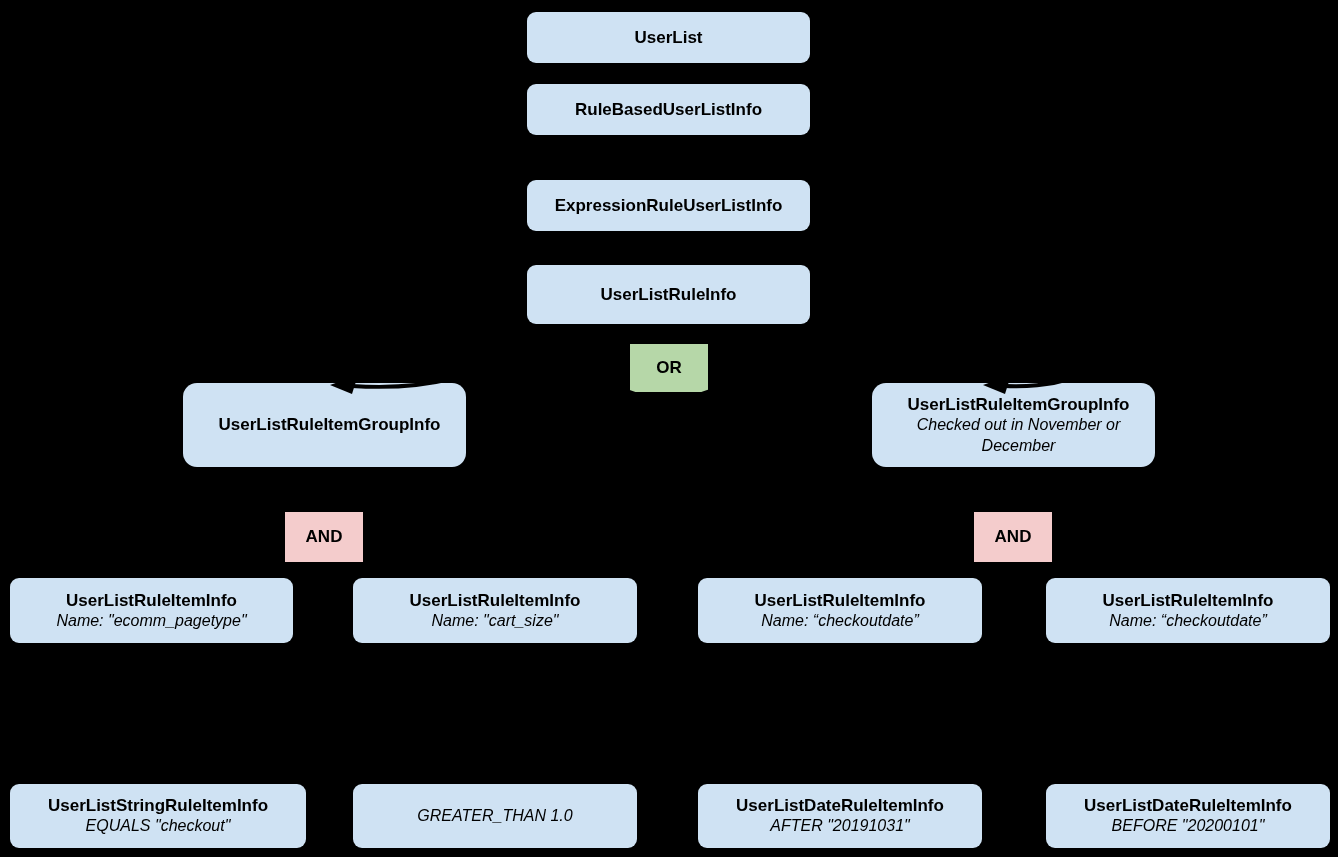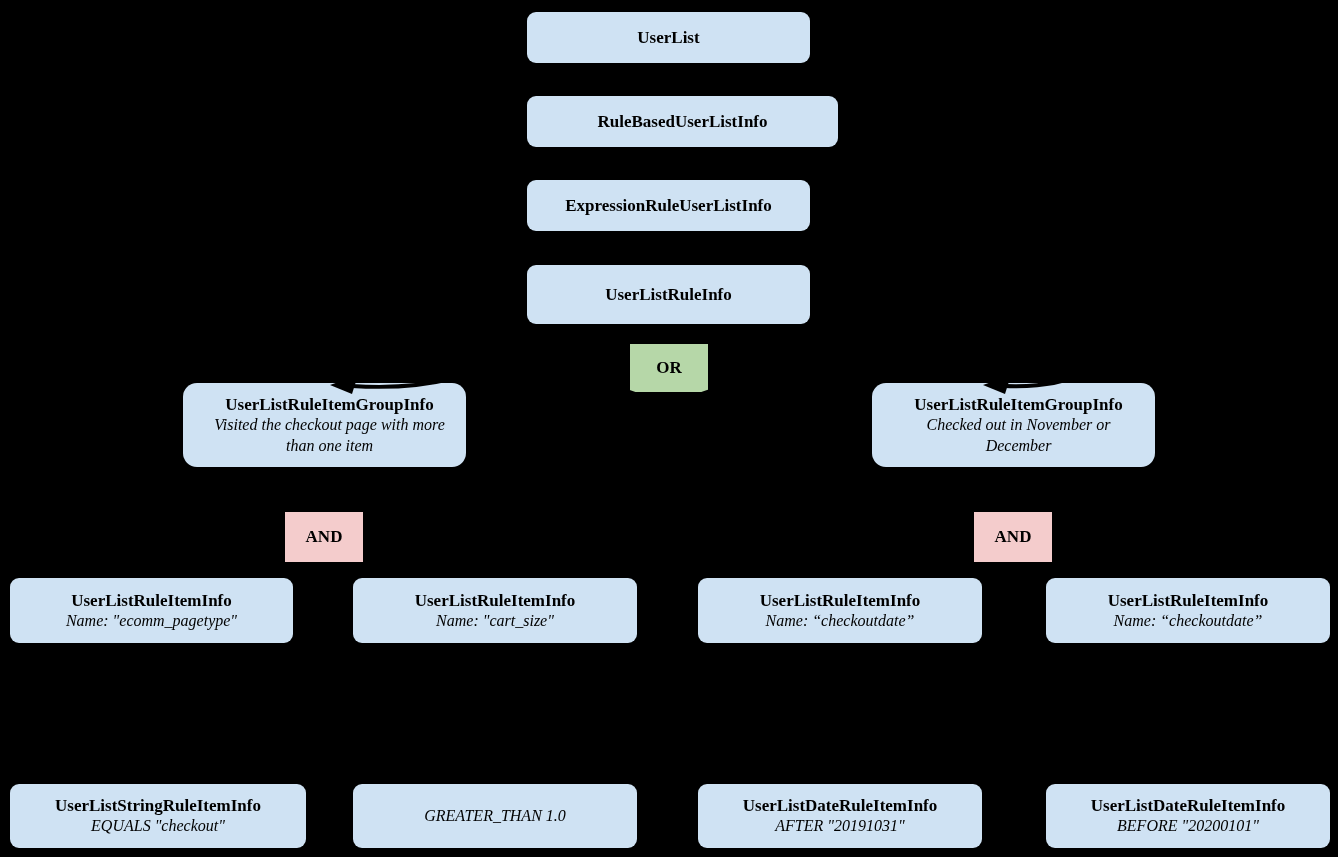--- a/index.html
+++ b/index.html
@@ -1,21 +1,21 @@
 <!DOCTYPE html>
 <html><head>
 <meta charset="utf-8">
 <style>
   html,body{margin:0;padding:0;background:#000;}
   .canvas{
     position:relative;
     width:1338px;height:857px;
     background:var(--background,#000000);
     overflow:hidden;
-    font-family:Liberation Serif, serif;
+    font-family:Liberation Sans, sans-serif;
   }
   svg.layer{position:absolute;left:0;top:0;z-index:0;}
   svg.layer.over{z-index:2;pointer-events:none;}
   .node{
     position:absolute;z-index:1;
     display:flex;flex-direction:column;align-items:center;justify-content:center;
     text-align:center;color:var(--text,#000000);
     box-sizing:border-box;padding:4px 10px;
   }
   .blue{background:var(--class-box,#cfe2f3);border-radius:9px;}
@@ -47,39 +47,38 @@
       <line x1="495" y1="643" x2="495" y2="784"></line>
       <line x1="840" y1="643" x2="840" y2="784"></line>
       <line x1="1188" y1="643" x2="1188" y2="784"></line>
     </g>
   </svg>
 
   <div class="node blue" style="left:527px;top:12px;width:283px;height:51px">
     <div class="title">UserList</div>
   </div>
 
-  <div class="node blue" style="left:527px;top:96px;width:311px;height:51px">
+  <div class="node blue" style="left:527px;top:84px;width:283px;height:51px">
     <div class="title">RuleBasedUserListInfo</div>
   </div>
 
   <div class="node blue" style="left:527px;top:180px;width:283px;height:51px">
     <div class="title">ExpressionRuleUserListInfo</div>
   </div>
 
   <div class="node blue" style="left:527px;top:265px;width:283px;height:59px">
     <div class="title">UserListRuleInfo</div>
   </div>
 
   <div class="node op op-or" style="left:630px;top:344px;width:78px;height:48px">
     <div class="title">OR</div>
   </div>
 
   <div class="node blue group" style="left:183px;top:383px;width:283px;height:84px">
     <div class="title">UserListRuleItemGroupInfo</div>
-    <div class="desc">Visited the checkout page with more than one item</div>
   </div>
 
   <div class="node blue group" style="left:872px;top:383px;width:283px;height:84px">
     <div class="title">UserListRuleItemGroupInfo</div>
     <div class="desc">Checked out in November or December</div>
   </div>
 
   <div class="node op op-and" style="left:285px;top:512px;width:78px;height:50px">
     <div class="title">AND</div>
   </div>

